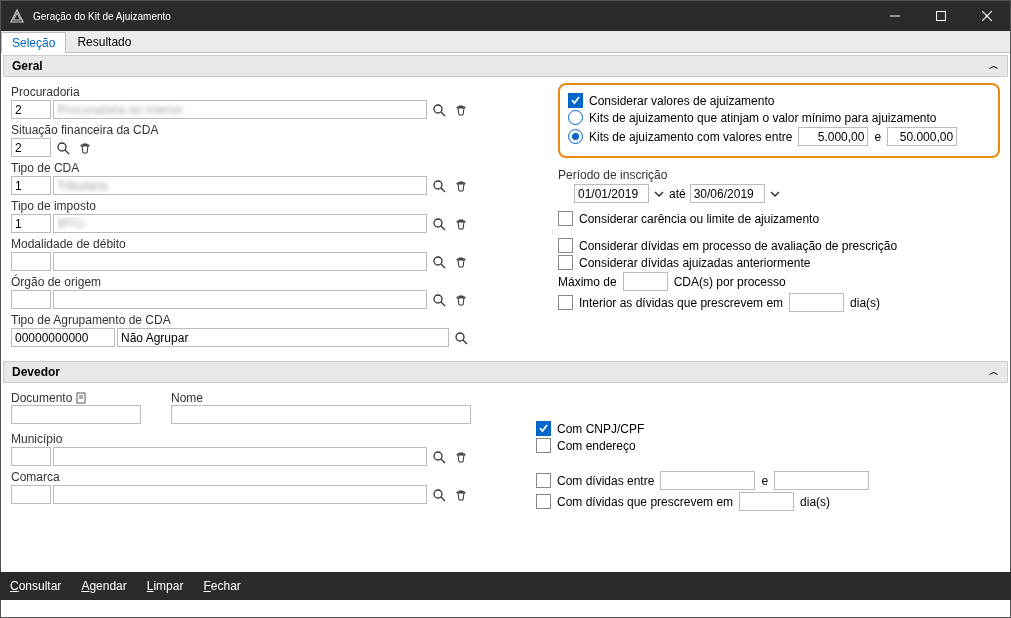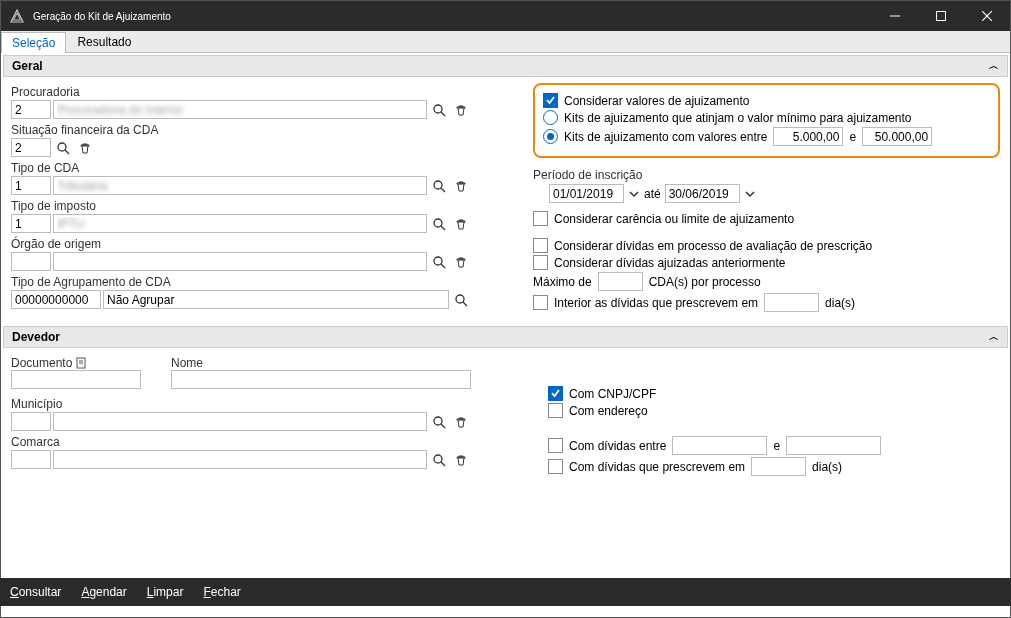--- a/index.html
+++ b/index.html
@@ -7,45 +7,45 @@
 .titlebar { background: #2b2b2b; color: #fff; height: 30px; display: flex; align-items: center; padding: 0 0 0 8px; }
 .titlebar .icon { width: 16px; height: 16px; margin-right: 8px; display: inline-flex; align-items: center; justify-content: center; }
 .titlebar .title { flex: 1; font-size: 10px; }
 .titlebar .winbtn { width: 46px; height: 30px; display: flex; align-items: center; justify-content: center; color: #fff; }
 .tabs { background: #ebebeb; border-bottom: 1px solid #bbb; height: 22px; display: flex; }
 .tabs .tab { padding: 3px 10px; border: 1px solid transparent; border-bottom: none; cursor: pointer; }
 .tabs .tab.active { background: #fff; border-color: #bbb; color: #0066cc; position: relative; top: 1px; }
 .content { padding: 0; height: calc(100% - 30px - 22px - 28px); overflow: auto; }
 .section-hdr { background: #e8e8e8; border: 1px solid #ccc; padding: 3px 8px; font-weight: bold; display: flex; justify-content: space-between; align-items: center; margin: 2px 2px 0 2px; }
 .section-hdr .chev { font-size: 10px; }
-.section-body { padding: 6px 10px 10px 10px; display: flex; gap: 19px; }
+.section-body { padding: 6px 10px 10px 10px; display: flex; gap: 44px; }
 .col-left { width: 460px; }
 .col-right { flex: 1; margin-left: 43px; }
 .fld { margin-bottom: 2px; }
 .fld-label { color: #333; padding-top: 2px; }
 .fld-row { display: flex; align-items: center; gap: 2px; margin-top: 1px; }
 input[type=text] { border: 1px solid #bbb; height: 19px; padding: 1px 3px; background: #fff; }
 .input-code { width: 40px; }
 .input-desc { flex: 1; }
 .ico-btn { width: 20px; height: 19px; display: flex; align-items: center; justify-content: center; cursor: pointer; }
 .blur { color: transparent; text-shadow: 0 0 5px rgba(0,0,0,0.4); }
 .highlight-box { border: 2px solid #e8890f; border-radius: 8px; padding: 6px 8px 8px 8px; margin-bottom: 8px; }
 .chk-row, .rad-row { display: flex; align-items: center; gap: 6px; margin: 2px 0; }
 .chk { width: 15px; height: 15px; border: 1.5px solid #0066cc; display: inline-flex; align-items: center; justify-content: center; background: #fff; }
 .chk.checked { background: #0066cc; color: #fff; }
 .chk.grey { border-color: #888; }
 .rad { width: 15px; height: 15px; border: 1.5px solid #0066cc; border-radius: 50%; display: inline-flex; align-items: center; justify-content: center; }
 .rad .dot { width: 7px; height: 7px; background: #0066cc; border-radius: 50%; display: none; }
 .rad.checked .dot { display: block; }
 .inline-input { border: 1px solid #bbb; height: 18px; padding: 1px 3px; text-align: right; }
 .date-row { display: flex; align-items: center; gap: 4px; margin: 2px 0 8px 0; padding-left: 16px; }
-.footer { background: #2b2b2b; color: #fff; height: 28px; display: flex; align-items: center; padding: 0 10px; gap: 20px; position: absolute; bottom: 12px; left: 0; right: 0; }
+.footer { background: #2b2b2b; color: #fff; height: 28px; display: flex; align-items: center; padding: 0 10px; gap: 20px; position: absolute; bottom: 18px; left: 0; right: 0; }
 .footer span { cursor: pointer; }
 .footer span u { text-decoration: underline; }
-.dev-body { padding: 6px 10px 20px 10px; display: flex; gap: 34px; }
+.dev-body { padding: 6px 10px 20px 10px; display: flex; gap: 22px; }
 svg { display: block; }
 </style>
 </head>
 <body>
 
 <div class="titlebar">
   <span class="icon">
     <svg width="14" height="14" viewBox="0 0 14 14">
         <path d="M7 1 L13 13 L1 13 Z" fill="none" stroke="#ccc" stroke-width="1.2"></path>
         <path d="M7 4 L10.5 11 L3.5 11 Z" fill="none" stroke="#ccc" stroke-width="1"></path>
@@ -152,44 +152,62 @@
               </svg>
             </span>
           <span class="ico-btn">
               <svg width="14" height="14">
                 <path d="M3 4 h8 v1 h-8z M4 5 l1 7 h4 l1 -7 M5 3 h4 v1 h-4z" fill="none" stroke="#333" stroke-width="1"></path>
               </svg>
             </span>
         </div>
       </div>
 
-
-      <div class="fld">
-        <div class="fld-label">Órgão de origem</div>
+      <div class="fld">
+        <div class="fld-label">Modalidade de débito</div>
         <div class="fld-row">
           <input type="text" class="input-code" style="">
           <input type="text" class="input-desc" style="">
           <span class="ico-btn">
               <svg width="14" height="14">
                 <circle cx="6" cy="6" r="4" fill="none" stroke="#333" stroke-width="1.3"></circle>
                 <line x1="9" y1="9" x2="13" y2="13" stroke="#333" stroke-width="1.3"></line>
               </svg>
             </span>
           <span class="ico-btn">
               <svg width="14" height="14">
                 <path d="M3 4 h8 v1 h-8z M4 5 l1 7 h4 l1 -7 M5 3 h4 v1 h-4z" fill="none" stroke="#333" stroke-width="1"></path>
               </svg>
             </span>
         </div>
       </div>
 
       <div class="fld">
+        <div class="fld-label">Órgão de origem</div>
+        <div class="fld-row">
+          <input type="text" class="input-code" style="">
+          <input type="text" class="input-desc" style="">
+          <span class="ico-btn">
+              <svg width="14" height="14">
+                <circle cx="6" cy="6" r="4" fill="none" stroke="#333" stroke-width="1.3"></circle>
+                <line x1="9" y1="9" x2="13" y2="13" stroke="#333" stroke-width="1.3"></line>
+              </svg>
+            </span>
+          <span class="ico-btn">
+              <svg width="14" height="14">
+                <path d="M3 4 h8 v1 h-8z M4 5 l1 7 h4 l1 -7 M5 3 h4 v1 h-4z" fill="none" stroke="#333" stroke-width="1"></path>
+              </svg>
+            </span>
+        </div>
+      </div>
+
+      <div class="fld">
         <div class="fld-label">Tipo de Agrupamento de CDA</div>
         <div class="fld-row">
-          <input type="text" style="width: 90px;" value="00000000000">
+          <input type="text" style="width: 104px;" value="00000000000">
           <input type="text" class="input-desc" value="Não Agrupar" style="">
           <span class="ico-btn">
               <svg width="14" height="14">
                 <circle cx="6" cy="6" r="4" fill="none" stroke="#333" stroke-width="1.3"></circle>
                 <line x1="9" y1="9" x2="13" y2="13" stroke="#333" stroke-width="1.3"></line>
               </svg>
             </span>
         </div>
       </div>
 

